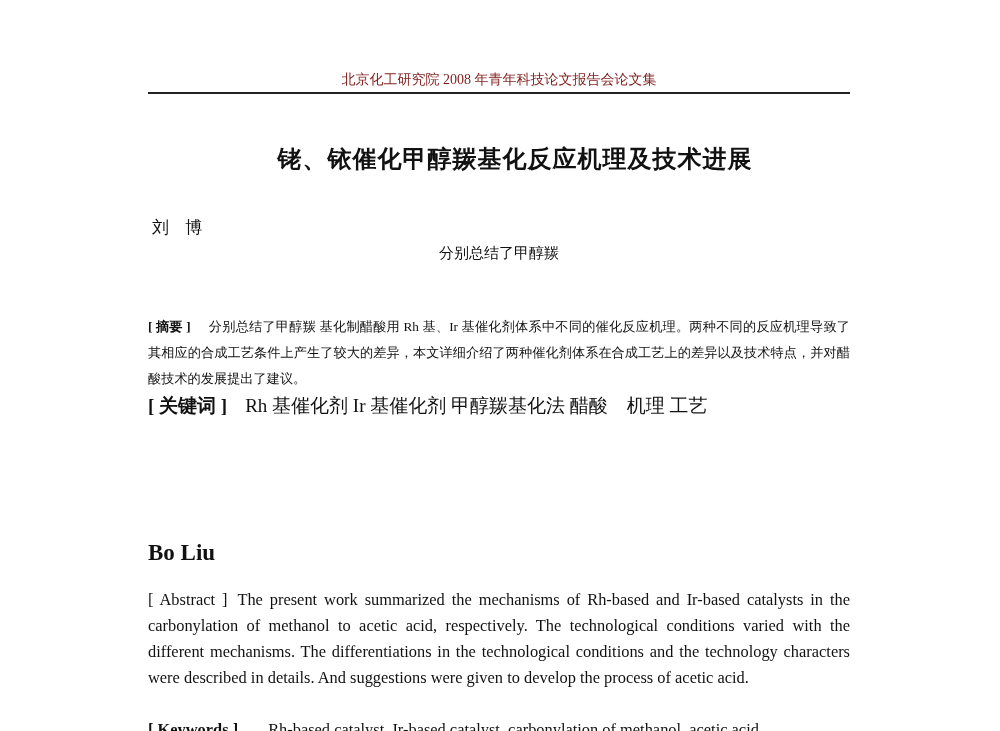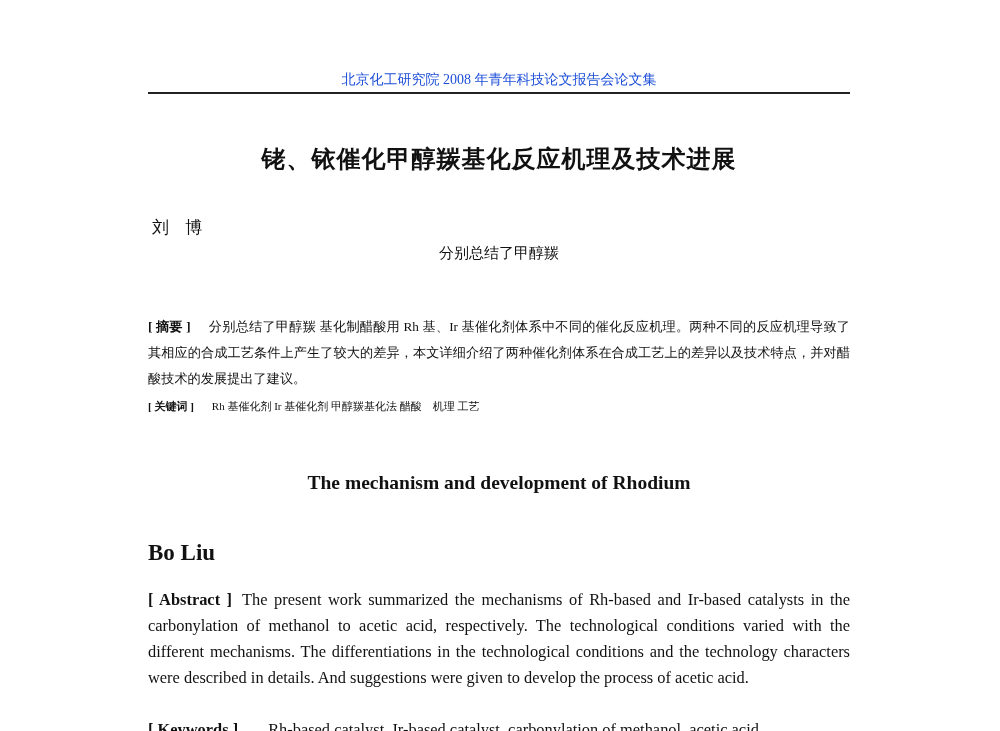--- a/index.html
+++ b/index.html
@@ -4,61 +4,61 @@
 <style>
   html, body { margin: 0; padding: 0; }
   body {
     width: 1000px; height: 731px; overflow: hidden;
     background: #ffffff; color: #111111;
     font-family: "Liberation Serif", "DejaVu Serif", serif;
     position: relative;
   }
   .running-header {
     position: absolute; left: 148px; top: 70px; width: 702px;
-    text-align: center; font-size: 14px; line-height: 20px; color: #1d4ed8;
+    text-align: center; font-size: 14px; line-height: 20px; color: #7f1d1d;
   }
   .header-rule {
     position: absolute; left: 148px; top: 92px; width: 702px; height: 0;
     border-top: 2px solid #222;
   }
   .cn-title {
-    position: absolute; left: 148px; top: 142px; width: 702px;
+    position: absolute; left: 164px; top: 142px; width: 702px;
     text-align: center; font-family: "DejaVu Sans", "Liberation Sans", sans-serif;
     font-size: 24px; font-weight: bold; letter-spacing: 1px; line-height: 34px;
   }
   .cn-author {
     position: absolute; left: 152px; top: 217px; width: 702px;
     text-align: left; font-size: 17px; line-height: 22px; letter-spacing: 6px;
   }
   .cn-affil {
     position: absolute; left: 148px; top: 242px; width: 702px;
     text-align: center; font-size: 15px; line-height: 22px;
   }
   .cn-abstract {
     position: absolute; left: 148px; top: 314px; width: 702px;
     font-size: 13.2px; line-height: 26px; text-align: justify;
   }
   .cn-abstract .label, .cn-keywords .label { font-weight: bold; margin-right: 18px; }
   .cn-keywords {
     position: absolute; left: 148px; top: 393px; width: 702px;
-    font-size: 11px; line-height: 26px;
+    font-size: 19px; line-height: 26px;
   }
   .en-title {
     position: absolute; left: 148px; top: 470px; width: 702px;
     text-align: center; font-size: 19.5px; font-weight: bold; line-height: 26px;
   }
   .en-author {
     position: absolute; left: 148px; top: 540px; width: 702px;
     text-align: left; font-size: 23px; font-weight: bold; line-height: 26px;
   }
   .en-abstract {
     position: absolute; left: 148px; top: 587px; width: 702px;
     font-size: 16.4px; line-height: 26px; text-align: justify;
   }
-  .en-abstract .label { font-weight: bold; margin-right: 10px; }
+  .en-abstract .label { font-weight: normal; margin-right: 10px; }
   .en-keywords {
     position: absolute; left: 148px; top: 717px; width: 702px;
     font-size: 16.4px; line-height: 26px; white-space: nowrap;
   }
   .en-keywords .label { font-weight: bold; margin-right: 30px; }
 </style>
 </head>
 <body>
 
 <div class="running-header">北京化工研究院 2008 年青年科技论文报告会论文集</div>
@@ -69,21 +69,20 @@
 <div class="cn-affil">分别总结了甲醇羰</div>
 
 <div class="cn-abstract">
   <span class="label">[ 摘要 ]</span><span>分别总结了甲醇羰 基化制醋酸用 Rh 基、Ir 基催化剂体系中不同的催化反应机理。两种不同的反应机理导致了其相应的合成工艺条件上产生了较大的差异，本文详细介绍了两种催化剂体系在合成工艺上的差异以及技术特点，并对醋酸技术的发展提出了建议。</span>
 </div>
 <div class="cn-keywords">
   <span class="label">[ 关键词 ]</span><span>Rh 基催化剂 Ir 基催化剂 甲醇羰基化法 醋酸　机理 工艺</span>
 </div>
 
 <div class="en-title">
-  <div>The mechanism and development of Rhodium</div>
 </div>
 <div class="en-author">Bo Liu</div>
 
 <div class="en-abstract">
   <span class="label">[ Abstract ]</span><span>The present work summarized the mechanisms of Rh-based and Ir-based catalysts in the carbonylation of methanol to acetic acid, respectively. The technological conditions varied with the different mechanisms. The differentiations in the technological conditions and the technology characters were described in details. And suggestions were given to develop the process of acetic acid.</span>
 </div>
 <div class="en-keywords">
   <span class="label">[ Keywords ]</span><span>Rh-based catalyst, Ir-based catalyst, carbonylation of methanol, acetic acid</span>
 </div>
 

